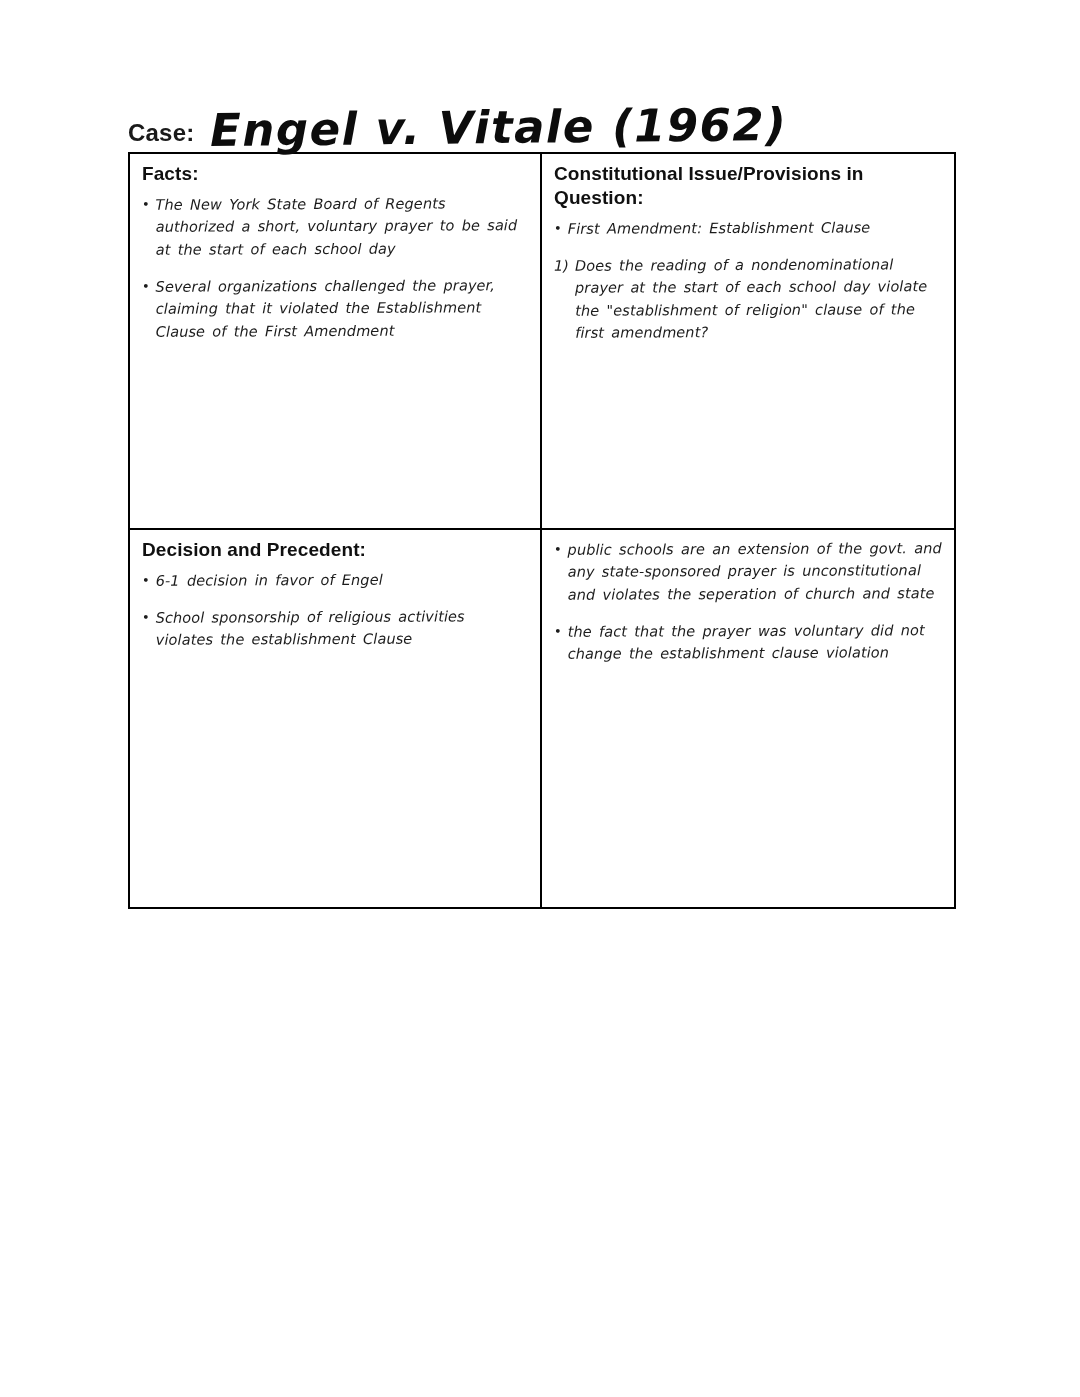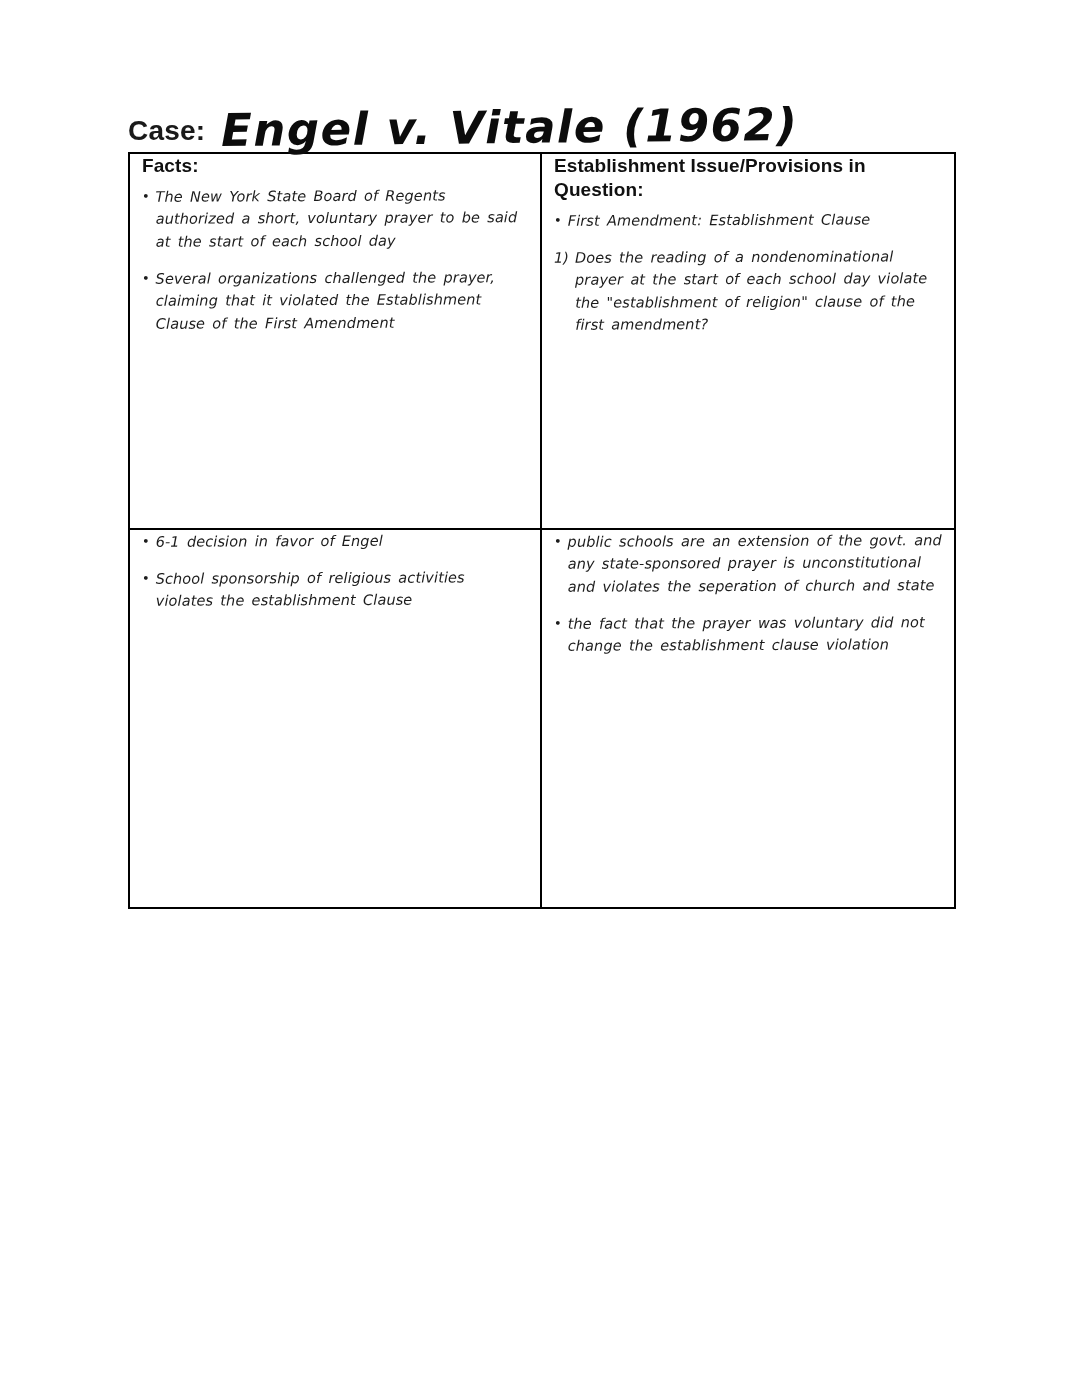--- a/index.html
+++ b/index.html
@@ -19,21 +19,21 @@
     width: 828px;
   }
   .case-line {
     display: flex;
     align-items: flex-end;
     height: 64px;
     margin-bottom: 2px;
   }
   .case-label {
     font-weight: bold;
-    font-size: 28px;
+    font-size: 24px;
     color: #1a1a1a;
     padding-bottom: 3px;
     letter-spacing: 0.2px;
   }
   .case-title {
     font-family: "DejaVu Sans", sans-serif;
     font-style: italic;
     font-weight: bold;
     font-size: 45px;
     line-height: 1;
@@ -44,21 +44,21 @@
     white-space: nowrap;
   }
   .grid {
     display: grid;
     grid-template-columns: 1fr 1fr;
     grid-template-rows: 376px 377px;
     border: 2px solid #000;
     background: #fff;
   }
   .cell {
-    padding: 0 12px 0 12px;
+    padding: 8px 12px 0 12px;
     overflow: hidden;
   }
   .cell.b-right  { border-right: 2px solid #000; }
   .cell.b-bottom { border-bottom: 2px solid #000; }
   .cell-heading {
     font-size: 19px;
     font-weight: bold;
     line-height: 1.25;
     color: #101010;
     margin-bottom: 7px;
@@ -109,32 +109,33 @@
         <span class="marker hw-marker">•</span>
         <span class="hw">The New York State Board of Regents authorized a short, voluntary prayer to be said at the start of each school day</span>
       </div>
       <div class="item">
         <span class="marker hw-marker">•</span>
         <span class="hw">Several organizations challenged the prayer, claiming that it violated the Establishment Clause of the First Amendment</span>
       </div>
     </section>
 
     <section class="cell b-bottom">
-      <h2 class="cell-heading">Establishment Issue/Provisions in Question:</h2>
+      <h2 class="cell-heading">Constitutional Issue/Provisions in Question:</h2>
       <div class="item">
         <span class="marker hw-marker">•</span>
         <span class="hw">First Amendment: Establishment Clause</span>
       </div>
       <div class="item">
         <span class="marker hw">1)</span>
         <span class="hw">Does the reading of a nondenominational prayer at the start of each school day violate the "establishment of religion" clause of the first amendment?</span>
       </div>
     </section>
 
     <section class="cell b-right">
+      <h2 class="cell-heading">Decision and Precedent:</h2>
       <div class="item">
         <span class="marker hw-marker">•</span>
         <span class="hw">6-1 decision in favor of Engel</span>
       </div>
       <div class="item">
         <span class="marker hw-marker">•</span>
         <span class="hw">School sponsorship of religious activities violates the establishment Clause</span>
       </div>
     </section>
 

